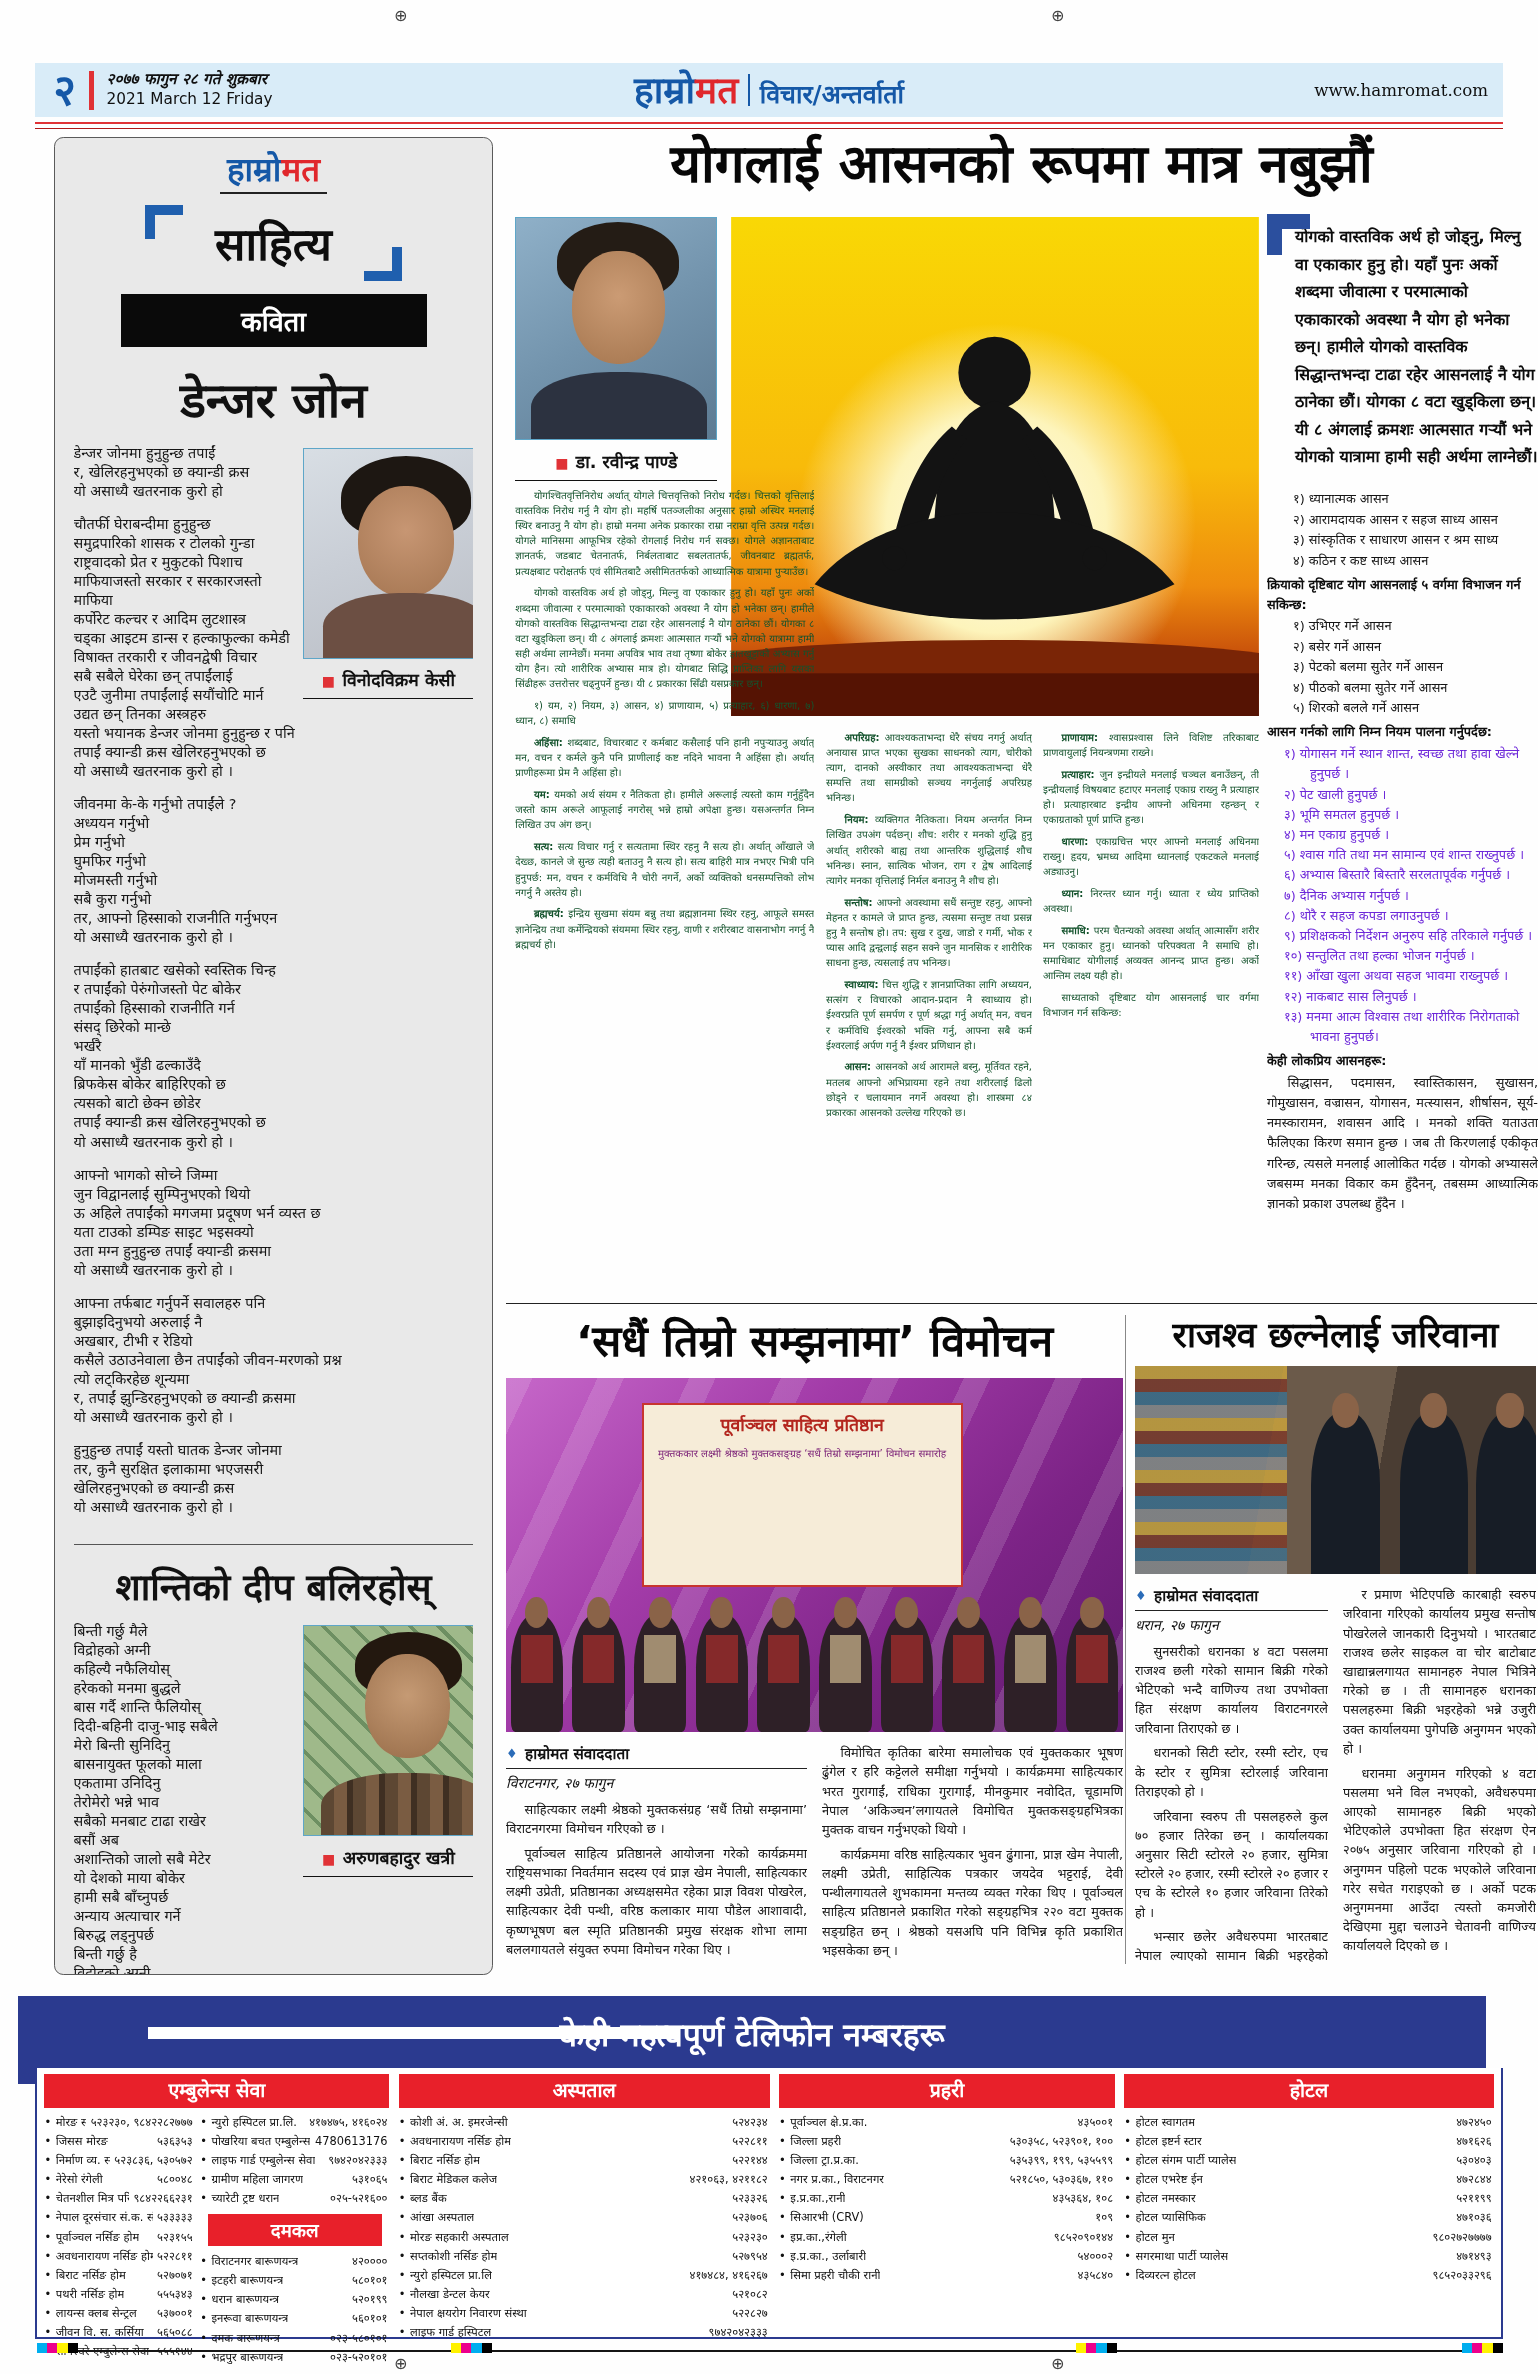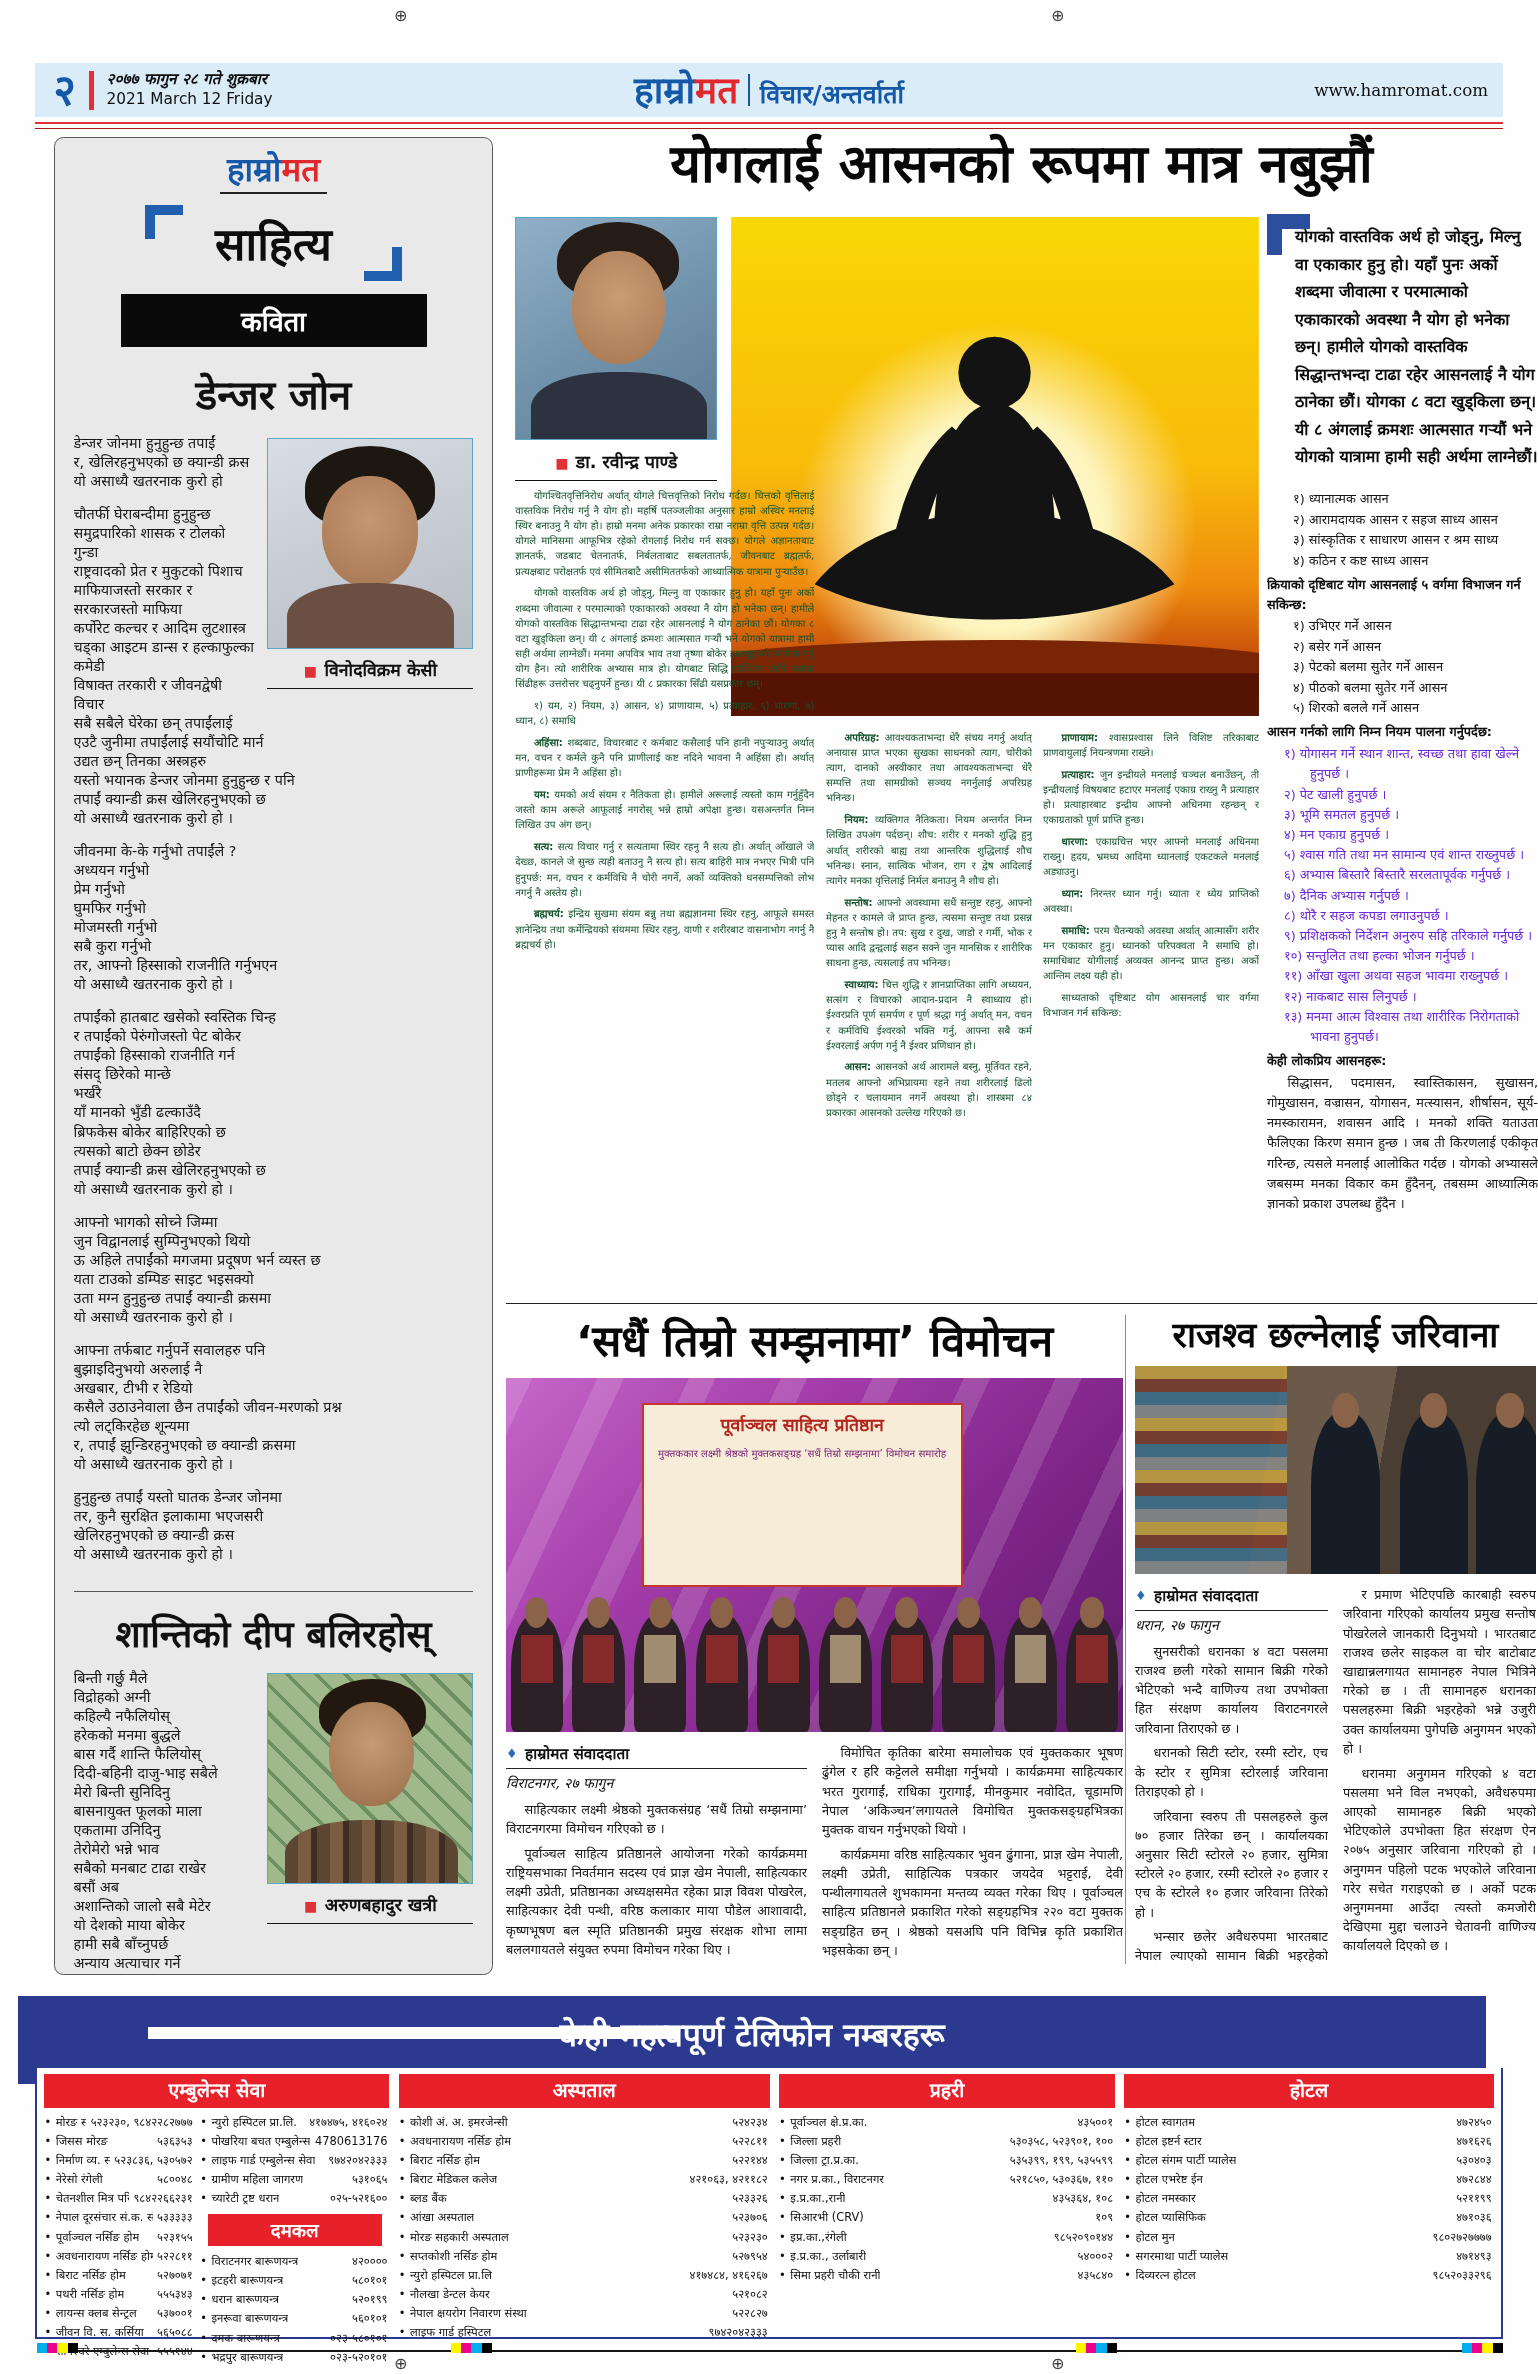--- a/index.html
+++ b/index.html
@@ -30,25 +30,25 @@
 
   
   .litbox { position:absolute; left:54px; top:137px; width:439px; height:1838px; background:#e9e9e9; border:1.9px solid #5a5a5a; border-radius:9.3px; padding:15px 18.6px; overflow:hidden; }
   .lit-logo { text-align:center; font-size:33px; font-weight:bold; line-height:1; }
   .lit-logo .inner { display:inline-block; border-bottom:2.3px solid #222; padding:0 7.4px 5.6px; }
   .lit-logo .blue{color:#1558a7}.lit-logo .red{color:#e0272c}
   .lit-sec { position:relative; width:223px; margin:13px auto 0; text-align:center; font-size:45px; font-weight:bold; color:#0d0d0d; padding:5.6px 0; }
   .lit-sec::before { content:""; position:absolute; left:-16.7px; top:-1.9px; width:28px; height:24px; border-top:10.2px solid #1f5fae; border-left:10.2px solid #1f5fae; }
   .lit-sec::after { content:""; position:absolute; right:-16.7px; bottom:-1.9px; width:28px; height:24px; border-bottom:10.2px solid #1f5fae; border-right:10.2px solid #1f5fae; }
   .lit-badge { width:306px; margin:15px auto 0; background:#0a0a0a; color:#fff; text-align:center; font-size:27px; font-weight:bold; padding:8.3px 0; }
-  .poem-title { text-align:center; font-size:40px; font-weight:bold; margin:18.6px 0 13px; }
+  .poem-title { text-align:center; font-size:48px; font-weight:bold; margin:18.6px 0 13px; }
   .poem-title2 { text-align:center; font-size:37px; font-weight:bold; margin:15px 0 11px; }
   .poem-body { overflow:hidden; }
   .stanza { font-size:14.4px; line-height:1.32; margin-bottom:14px; white-space:pre-line; color:#161616; }
-  .poet { float:right; width:206px; margin:3.7px 0 9.3px 13px; }
+  .poet { float:right; width:170px; margin:3.7px 0 9.3px 13px; }
   .poet-photo { width:206px; height:211px; border:1.9px solid #5ea6c8; position:relative; overflow:hidden; }
   .caption { margin-top:8.3px; text-align:center; font-size:17.6px; font-weight:bold; border-bottom:1.9px solid #111; padding-bottom:7.4px; }
   .caption .sq { color:#e03236; font-size:14px; margin-right:7.4px; }
   .lit-divider { border:none; border-top:1.4px solid #555; margin:13px 0 5.6px; }
 
   
   .photo-bg { position:absolute; inset:0; }
   .p1 .photo-bg { background:linear-gradient(160deg,#d8dee4 0%,#c9ced6 45%,#b9bdc4 100%); }
   .p1 .hair { position:absolute; left:37px; top:7.4px; width:130px; height:83px; border-radius:50% 50% 40% 40%; background:#1d1712; }
   .p1 .face { position:absolute; left:54px; top:37px; width:96px; height:111px; border-radius:48%; background:radial-gradient(circle at 50% 40%, #c79673, #a97a56 85%); }

